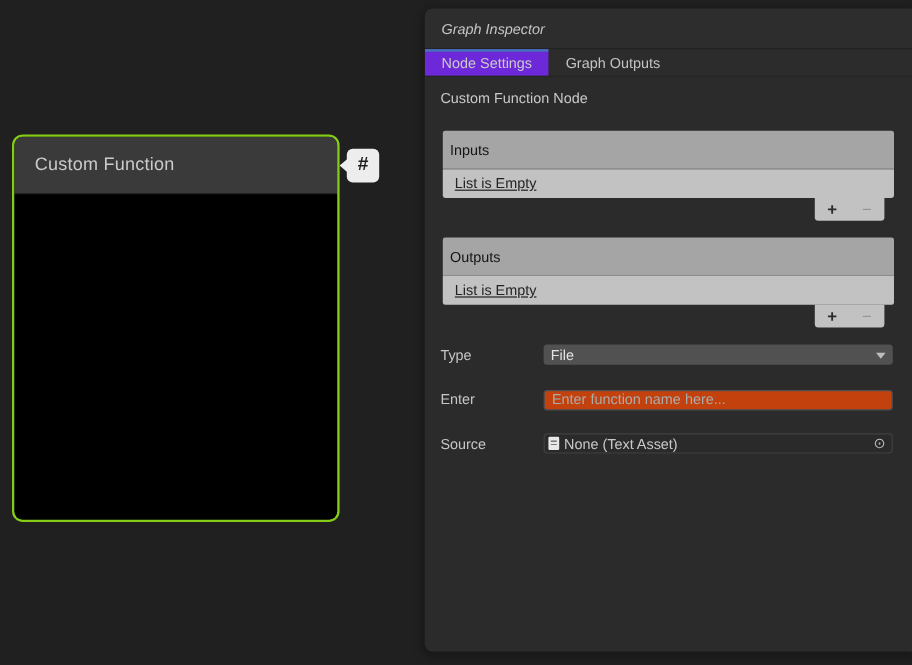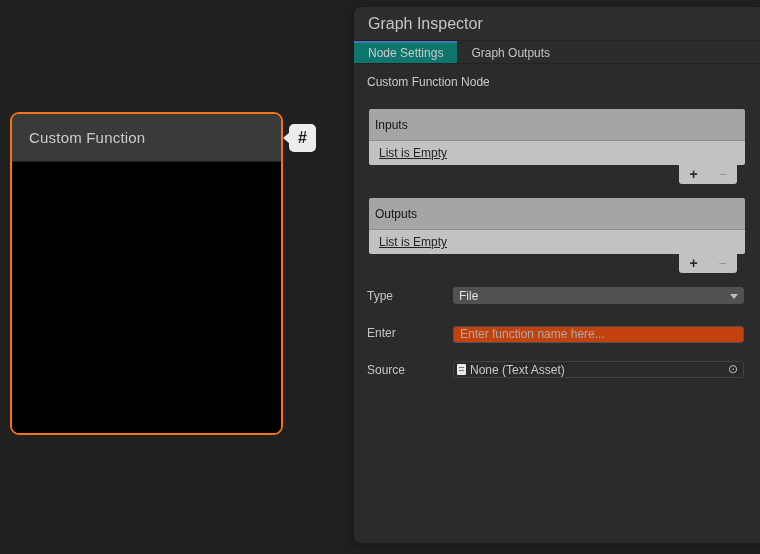--- a/index.html
+++ b/index.html
@@ -10,21 +10,21 @@
     font-family: "Liberation Sans", "DejaVu Sans", sans-serif;
     overflow: hidden;
     color: #c6c6c6;
   }
 
   
   .node {
     position: absolute;
     left: 10px; top: 112px;
     width: 273px; height: 323px;
-    border: 2px solid #f97316;
+    border: 2px solid #84cc16;
     border-radius: 9px;
     background: #000;
     overflow: hidden;
   }
   .node-header {
     height: 48px;
     background: #3a3a3a;
     border-bottom: 1px solid #1f1f1f;
     display: flex;
     align-items: center;
@@ -67,40 +67,41 @@
     border-radius: 8px 0 0 8px;
     box-shadow: 0 2px 8px rgba(0,0,0,0.35);
     overflow: hidden;
   }
   .panel-header {
     height: 34px;
     background: #2d2d2d;
     border-bottom: 1px solid #222222;
     display: flex; align-items: center;
     padding-left: 14px;
-    font-size: 16px;
+    font-size: 12px;
     color: #c5c5c5;
+    font-style: italic;
   }
   .tabbar {
     height: 23px;
     background: #2c2c2c;
     border-bottom: 1px solid #232323;
     display: flex;
     align-items: stretch;
   }
   .tab {
     display: flex; align-items: center;
     padding: 0 14px;
     font-size: 12px;
     color: #c4c4c4;
     border-top: 2px solid transparent;
     cursor: default;
   }
   .tab.active {
-    background: #0f766e;
+    background: #6d28d9;
     border-top: 2px solid #4277b5;
     color: #cacaca;
   }
 
   .section-heading {
     margin: 11px 0 0 13px;
     font-size: 12px;
     font-weight: 400;
     color: #c9c9c9;
     line-height: 15px;

